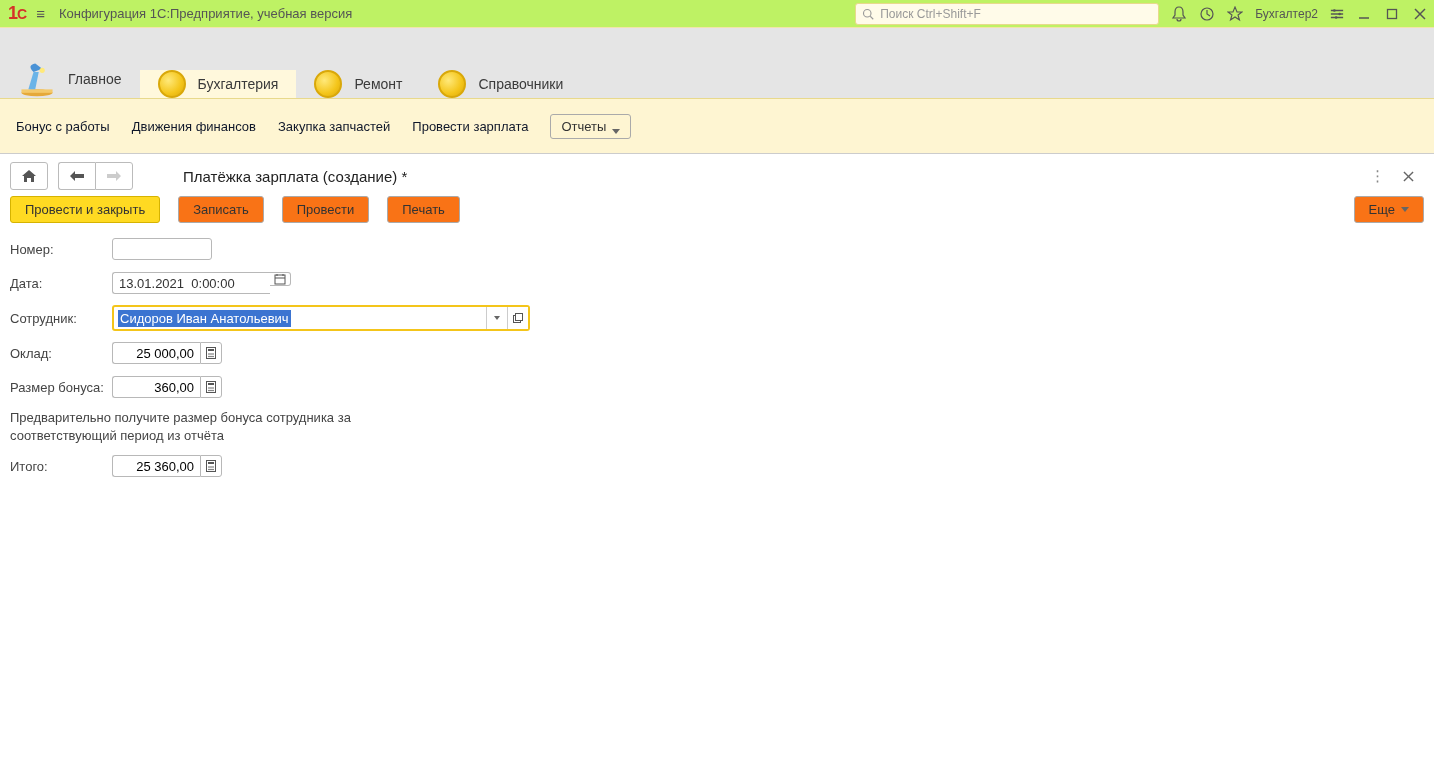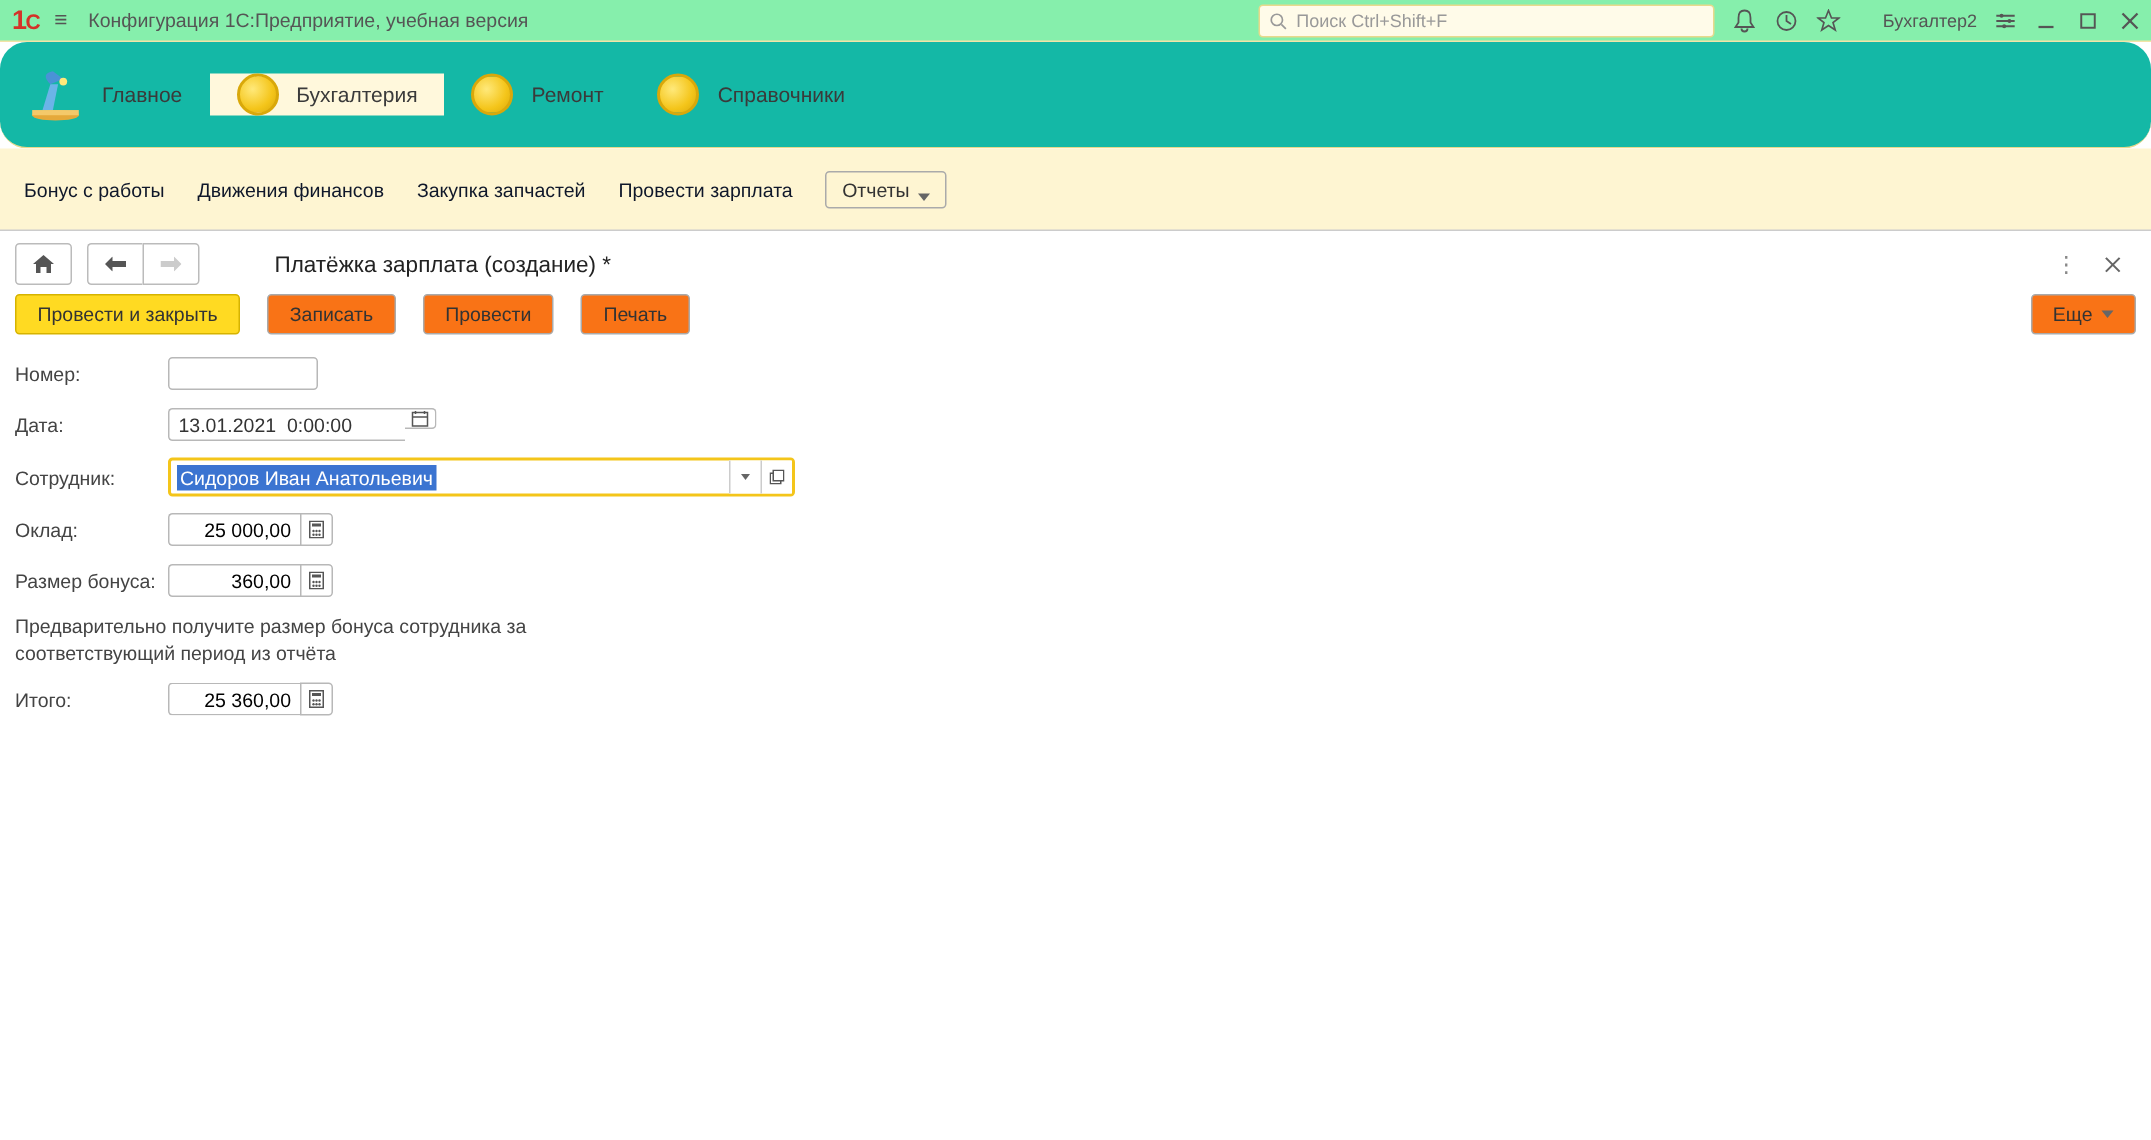--- a/index.html
+++ b/index.html
@@ -9,21 +9,21 @@
     height: 760px;
     font-family: Arial, sans-serif;
     font-size: 13px;
     color: #333;
     background: #fff;
     overflow: hidden;
   }
   
   .title-bar {
     height: 27px;
-    background: #86efac;
+    background: #bef264;
     display: flex;
     align-items: center;
     padding: 0 8px;
     border-bottom: 1px solid #f2e4a8;
   }
   .logo-1c {
     color: #d53228;
     font-weight: bold;
     font-size: 18px;
     margin-right: 10px;
@@ -50,25 +50,24 @@
   }
   .search-icon-svg { margin-right: 6px; }
   .search-placeholder { color: #999; font-size: 12px; }
   .title-icons { display: flex; align-items: center; gap: 12px; color: #555; }
   .title-icons > * { cursor: pointer; }
   .win-btns { display: flex; align-items: center; gap: 16px; margin-left: 14px; color: #555; }
 
   
   .section-bar {
     height: 70px;
-    background: #14b8a6;
-    display: flex;
-    align-items: center;
+    background: #e5e5e5;
+    display: flex;
+    align-items: flex-end;
     border-bottom: 1px solid #e8d98c;
-    border-radius: 18px;
   }
   .section-tab {
     display: flex;
     align-items: center;
     padding: 0 18px;
     cursor: pointer;
     gap: 12px;
   }
   .section-tab.active {
     background: #fff8dc;
@@ -301,21 +300,21 @@
     <svg width="16" height="16" viewBox="0 0 16 16">
         <path d="M8 1 C5 1 4 3 4 6 L4 9 L2 12 L14 12 L12 9 L12 6 C12 3 11 1 8 1 Z M6 13 A2 2 0 0 0 10 13" stroke="#555" stroke-width="1.2" fill="none"></path>
       </svg>
     <svg width="16" height="16" viewBox="0 0 16 16">
         <circle cx="8" cy="8" r="6" stroke="#555" stroke-width="1.2" fill="none"></circle>
         <path d="M8 4 L8 8 L11 10" stroke="#555" stroke-width="1.2" fill="none"></path>
       </svg>
     <svg width="16" height="16" viewBox="0 0 16 16">
         <path d="M8 1 L10 6 L15 6 L11 9 L12.5 14 L8 11 L3.5 14 L5 9 L1 6 L6 6 Z" stroke="#555" stroke-width="1.1" fill="none"></path>
       </svg>
-    <span style="font-size:12px;margin-left:16px;">Бухгалтер2</span>
+    <span style="font-size:12px;">Бухгалтер2</span>
     <svg width="14" height="14" viewBox="0 0 16 16">
         <path d="M1 4 L15 4 M1 8 L15 8 M1 12 L15 12" stroke="#555" stroke-width="1.5"></path>
         <circle cx="5" cy="4" r="1.5" fill="#555"></circle>
         <circle cx="11" cy="8" r="1.5" fill="#555"></circle>
         <circle cx="7" cy="12" r="1.5" fill="#555"></circle>
       </svg>
   </div>
   <div class="win-btns">
     <svg width="12" height="12" viewBox="0 0 12 12">
         <line x1="1" y1="10" x2="11" y2="10" stroke="#555" stroke-width="1.5"></line>

